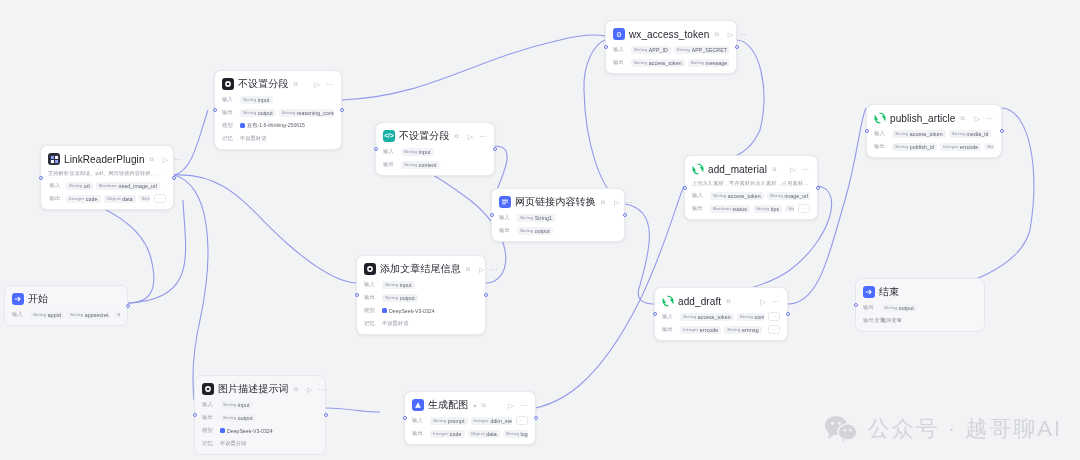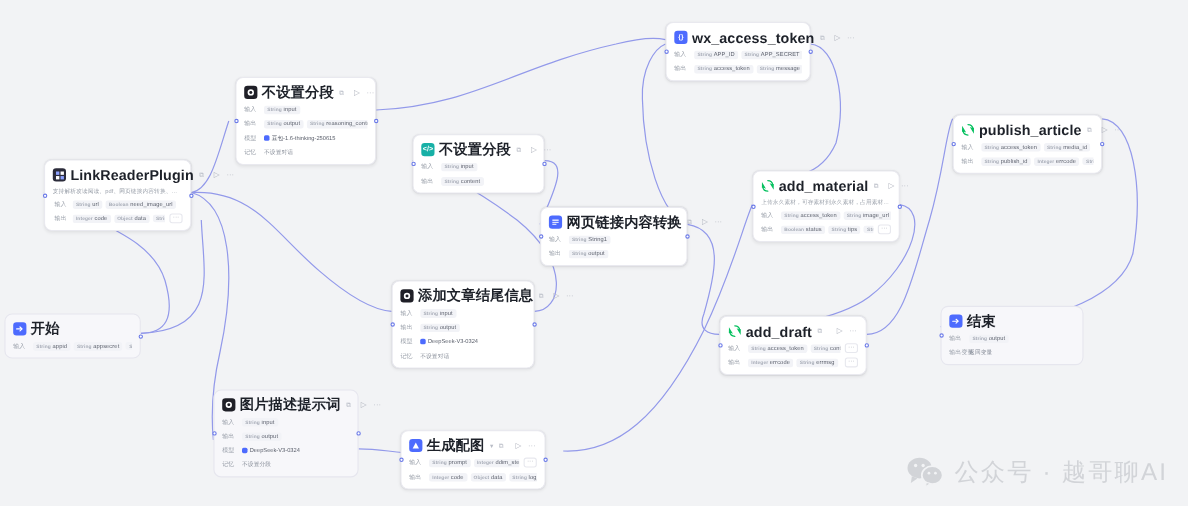--- a/index.html
+++ b/index.html
@@ -46,23 +46,23 @@
     border-radius: 3px;
     flex: 0 0 auto;
     display: flex; align-items: center; justify-content: center;
     color: #fff;
     font-size: 7px;
     line-height: 1;
     overflow: hidden;
   }
   .nicon svg { display:block; }
   .ntitle {
-    font-size: 13px;
+    font-size: 10px;
     color: #1d2129;
-    font-weight: bold;
+    font-weight: normal;
     white-space: nowrap;
     letter-spacing: .1px;
   }
   .ncopy {
     font-size: 6px; color: #b8bcc6; margin-left: 1px;
   }
   .nhead-sp { flex: 1 1 auto; }
   .nrun, .ndots {
     font-size: 7px; color: #b5b8c2; line-height: 1;
     padding: 0 1px;
@@ -648,21 +648,21 @@
           </span>
         </div>
         <div class="nrow">
           <span class="rlabel">输出变量</span>
           <span class="chips">
             <span class="chip plain">返回变量</span>
           </span>
         </div>
         <span class="port l"></span>
       </div>
-      <div class="node pale" style="left: 194px; top: 354px; width: 132px;">
+      <div class="node pale" style="left: 194px; top: 375px; width: 132px;">
         <div class="nhead">
           <span class="nicon" style="background:#1f1f27">
             <svg width="8" height="8" viewBox="0 0 10 10">
               <circle cx="5" cy="5" r="3.6" fill="#fff"></circle>
               <circle cx="5" cy="5" r="1.7" fill="#1f1f27"></circle>
             </svg>
           </span>
           <span class="ntitle">图片描述提示词</span>
           <span class="ncopy">⧉</span>
           <span class="nhead-sp"></span>
@@ -694,21 +694,21 @@
             <span>DeepSeek-V3-0324</span>
           </span>
         </div>
         <div class="nrow">
           <span class="rlabel">记忆</span>
           <span class="chip plain">不设置分段</span>
         </div>
         <span class="port l"></span>
         <span class="port r"></span>
       </div>
-      <div class="node" style="left: 364px; top: 391px; width: 132px;">
+      <div class="node" style="left: 404px; top: 391px; width: 132px;">
         <div class="nhead">
           <span class="nicon" style="background:#4d6bfe">
             <svg width="8" height="8" viewBox="0 0 10 10">
               <path d="M5 1.6 L8.6 8.4 L1.4 8.4 Z" fill="#fff"></path>
             </svg>
           </span>
           <span class="ntitle">生成配图</span>
           <span class="ncopy">▾</span>
           <span class="ncopy">⧉</span>
           <span class="nhead-sp"></span>

